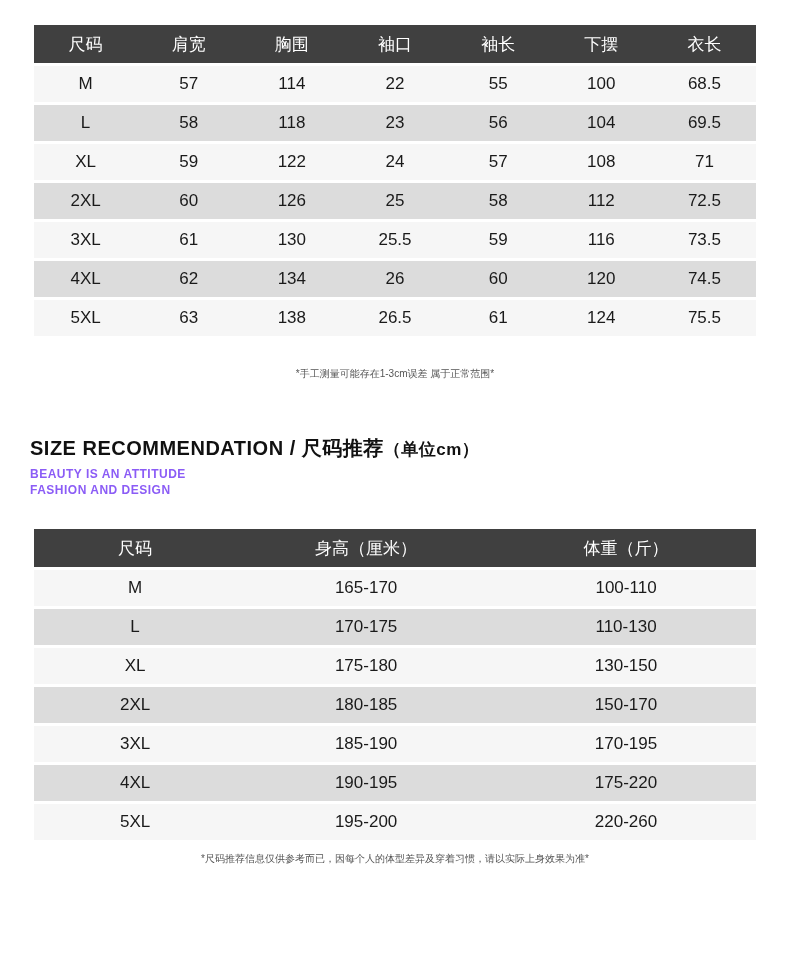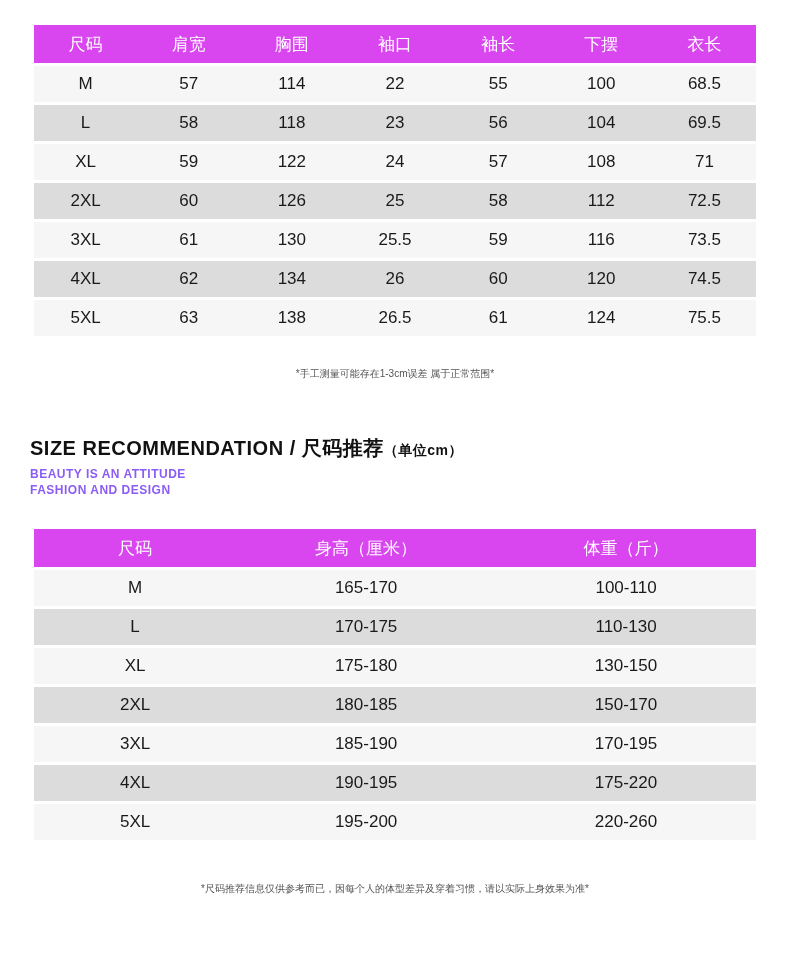--- a/index.html
+++ b/index.html
@@ -13,21 +13,21 @@
   }
   .size-table {
     width: 722px;
     margin: 0 auto;
     border-collapse: separate;
     border-spacing: 0 3px;
     table-layout: fixed;
   }
   .table-1-wrap { padding-top: 22px; }
   .size-table th {
-    background: #d946ef;
+    background: #404040;
     color: #ffffff;
     font-weight: 400;
     font-size: 17px;
     height: 38px;
     text-align: center;
     vertical-align: middle;
   }
   .size-table td {
     font-size: 17px;
     height: 36px;
@@ -47,36 +47,36 @@
     margin: 56px 0 0 30px;
   }
   .section-title {
     font-size: 20px;
     line-height: 22px;
     font-weight: 700;
     color: #111111;
     letter-spacing: 0.5px;
   }
   .section-title .unit {
-    font-size: 14px;
+    font-size: 17px;
     font-weight: 700;
   }
   .section-sub {
     margin-top: 5px;
     font-size: 12px;
     line-height: 16px;
     font-weight: 700;
     color: #8b5cf6;
     letter-spacing: 0.5px;
   }
   .table-2-wrap { padding-top: 28px; }
   .col-size { width: 28%; }
   .col-height { width: 36%; }
   .col-weight { width: 36%; }
-  .note-2 { margin-top: 39px; }
+  .note-2 { margin-top: 9px; }
 </style>
 </head>
 <body>
 
 <div class="table-1-wrap">
   <table class="size-table">
     <thead>
       <tr>
         <th>尺码</th>
         <th>肩宽</th>

